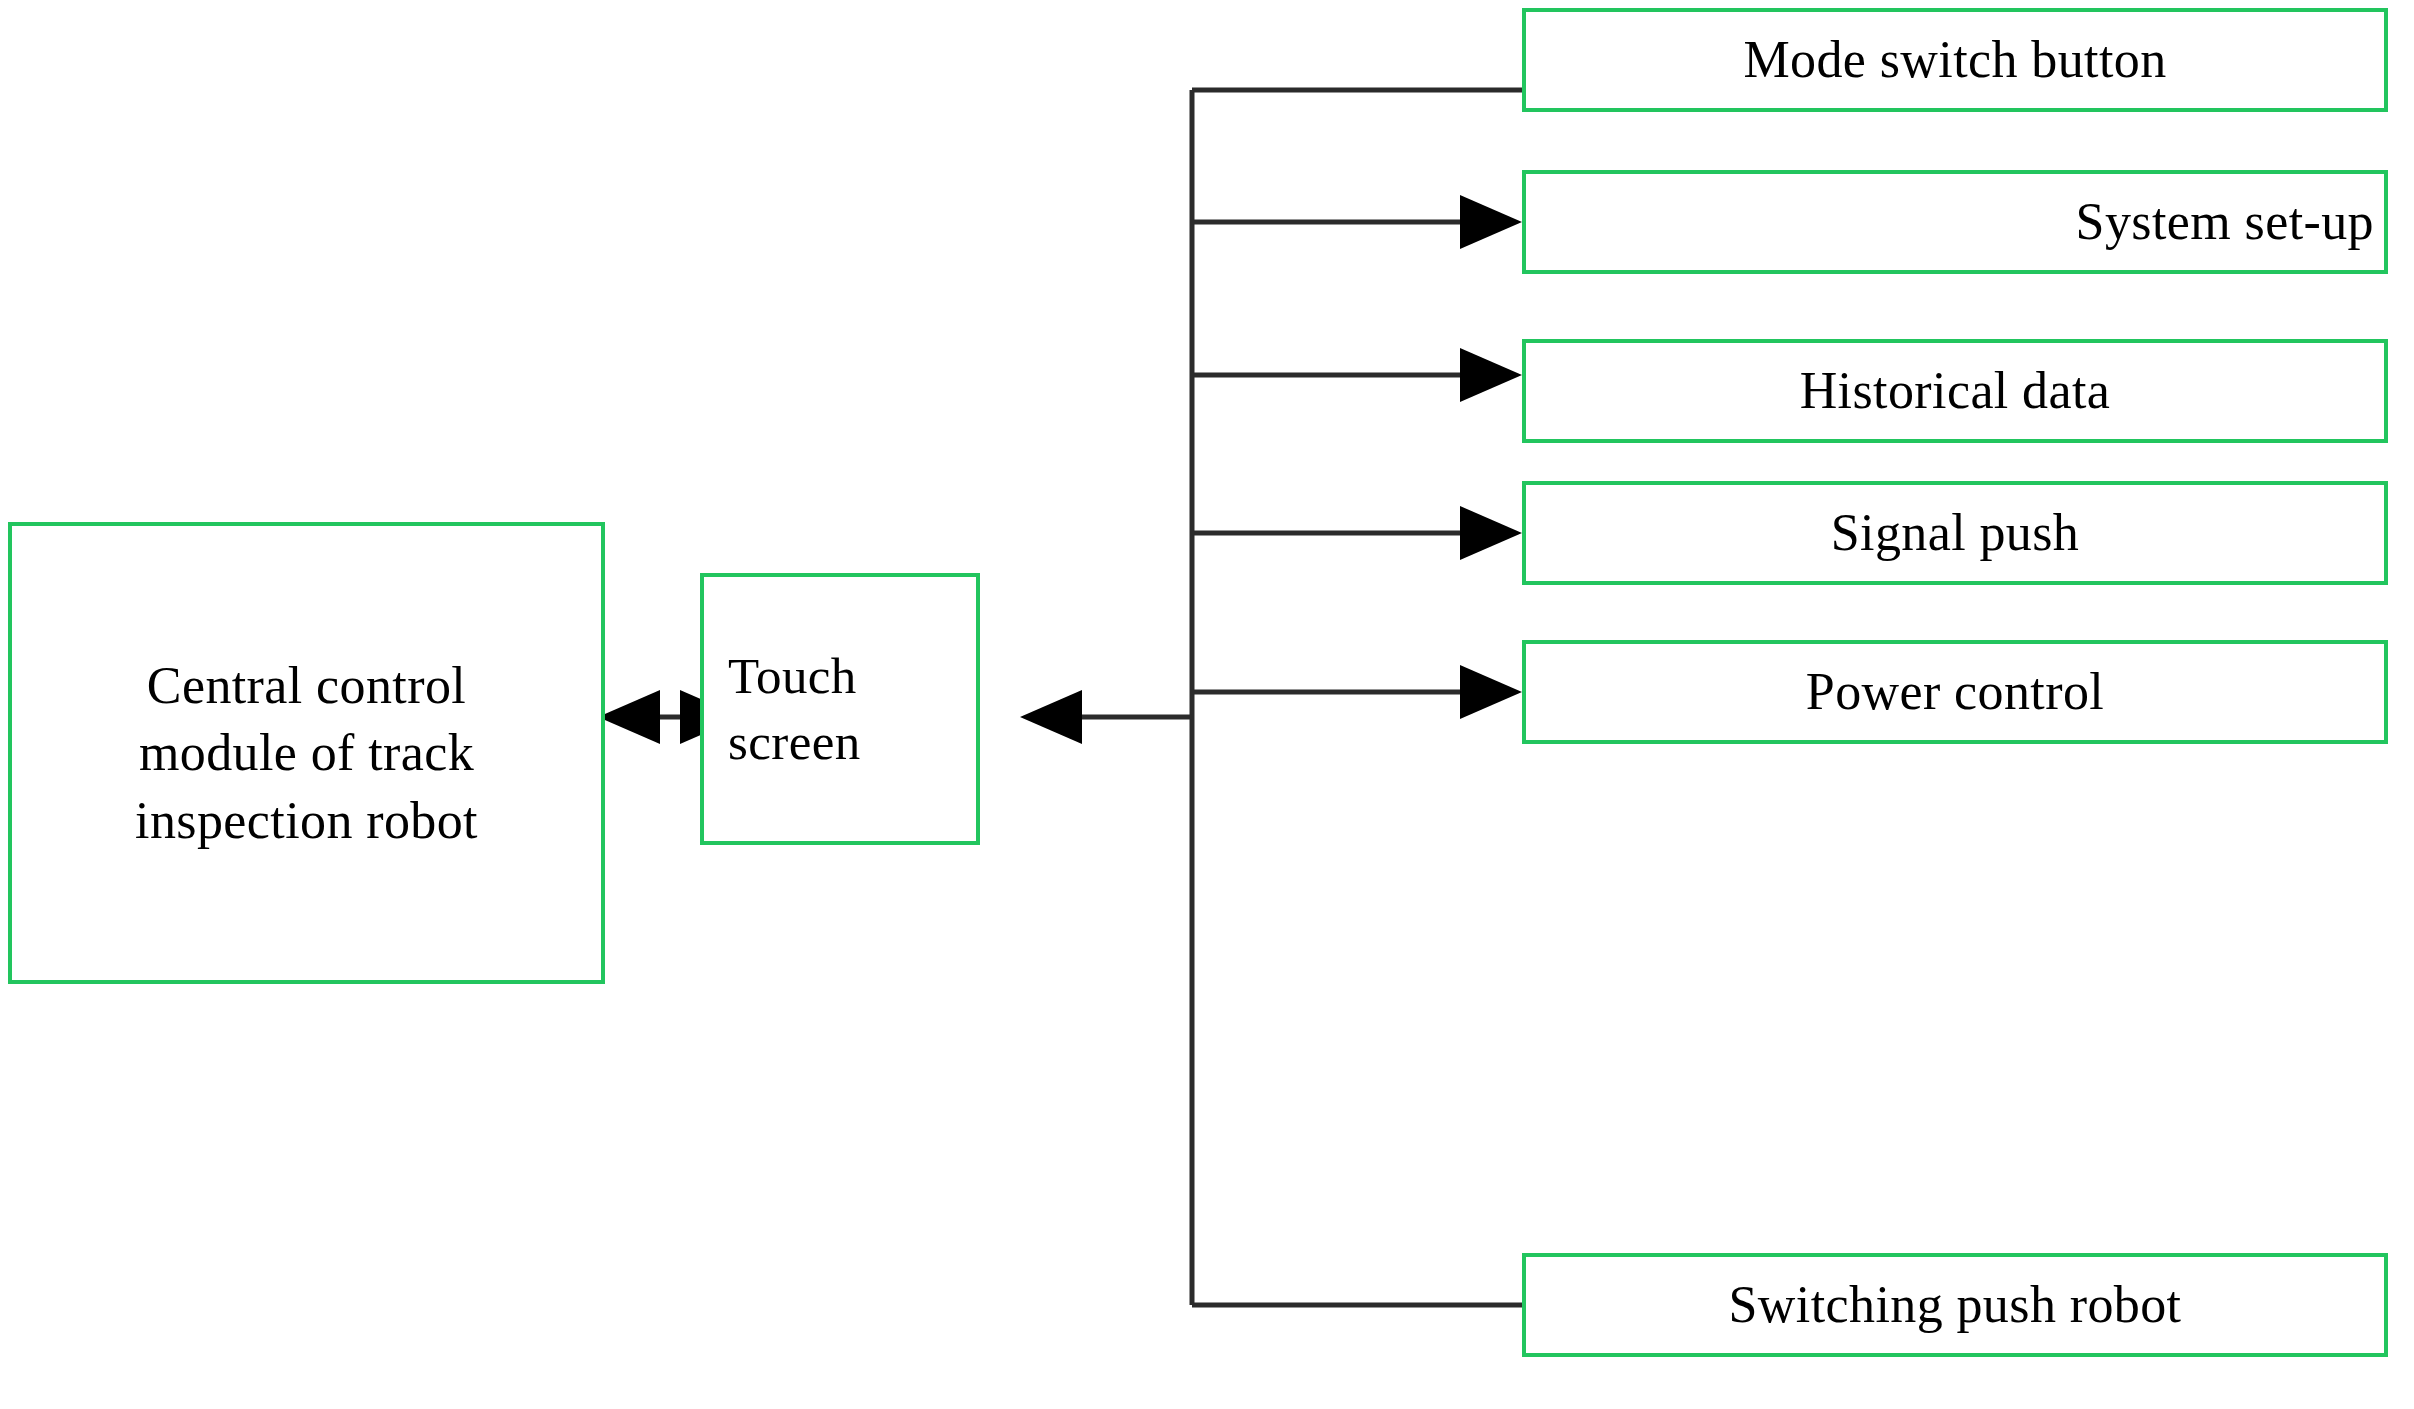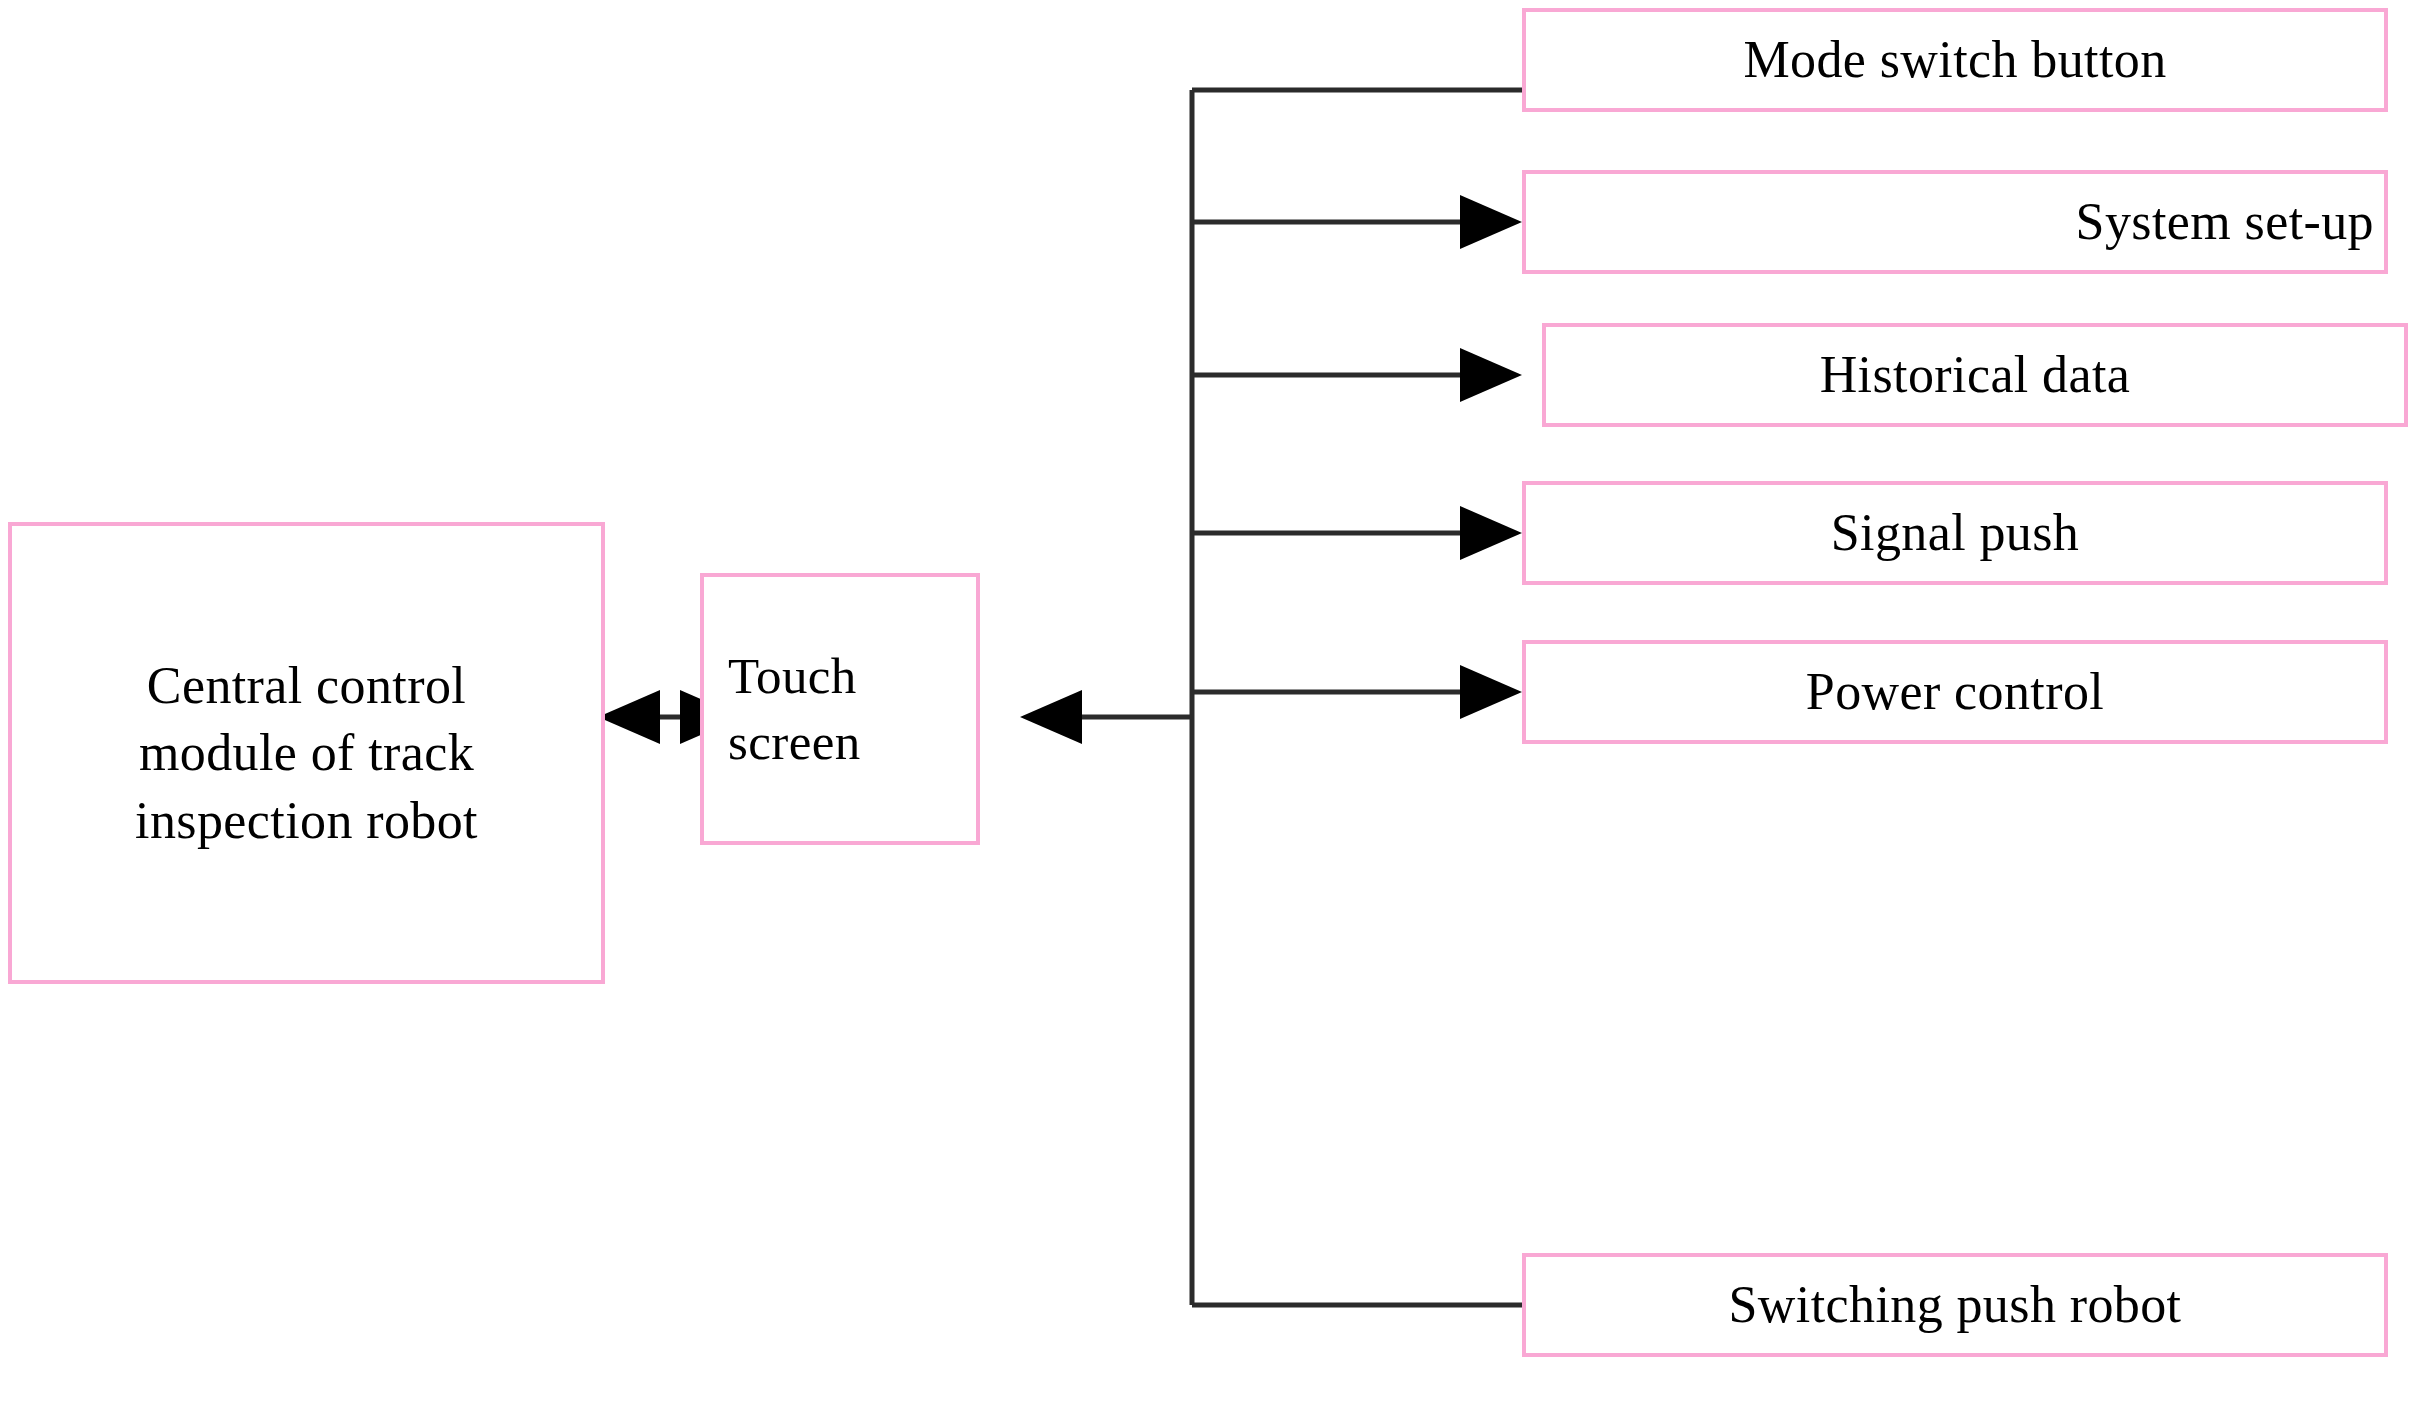--- a/index.html
+++ b/index.html
@@ -13,21 +13,21 @@
     width: 2414px;
     height: 1409px;
     background: #ffffff;
     overflow: hidden;
     font-family: "Liberation Serif", "DejaVu Serif", serif;
   }
   .node {
     position: absolute;
     box-sizing: border-box;
     background: #ffffff;
-    border: 4px solid #f9a8d4;
+    border: 4px solid #22c55e;
     display: flex;
     align-items: center;
     justify-content: center;
     text-align: center;
     color: #000000;
     line-height: 1.30;
     letter-spacing: 0.4px;
   }
   .node-label {
     display: block;
@@ -50,21 +50,21 @@
     padding-left: 24px;
   }
   .func-box {
     left: 1522px;
     width: 866px;
     height: 104px;
     font-size: 52px;
   }
   #func-box-0 { top:  8px; }
   #func-box-1 { top: 170px; text-align: right; }
-  #func-box-2 { top: 323px; margin-left: 20px; }
+  #func-box-2 { top: 339px; }
   #func-box-3 { top: 481px; }
   #func-box-4 { top: 640px; }
   #func-box-5 { top: 1253px; }
 
   svg#wires {
     position: absolute;
     left: 0; top: 0;
     width: 2414px;
     height: 1409px;
     pointer-events: none;

